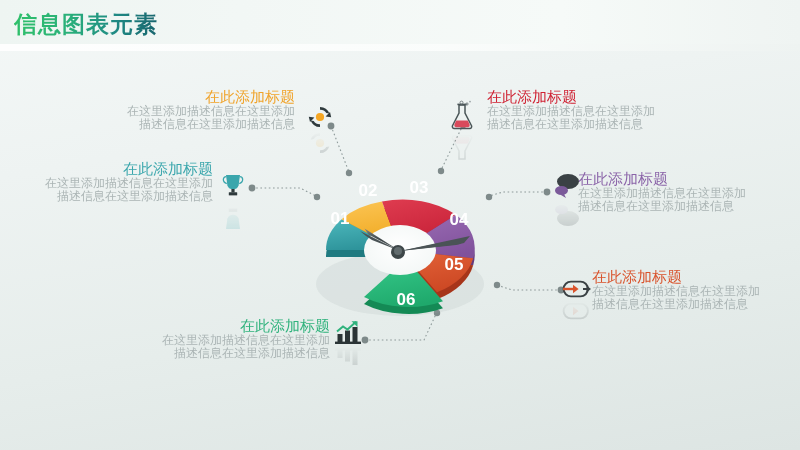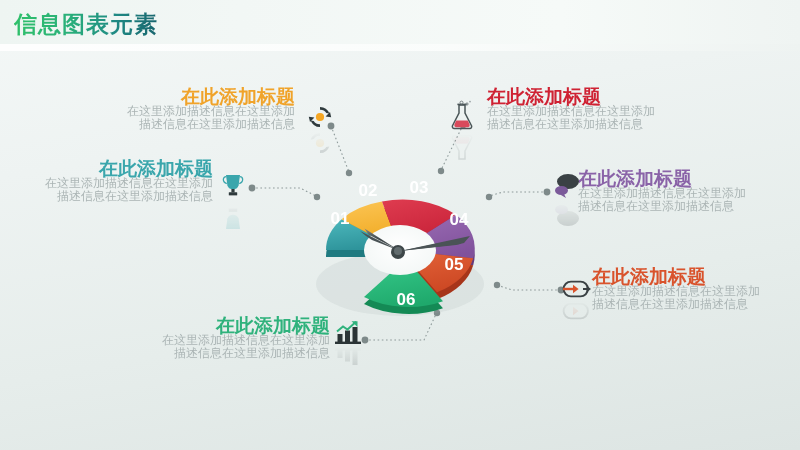--- a/index.html
+++ b/index.html
@@ -23,21 +23,21 @@
     position:absolute; left:14px; top:9px;
     font-size:23px; font-weight:bold; letter-spacing:1px;
     background:linear-gradient(90deg,#2fc06a 0%,#2ab07a 38%,#1f8a84 70%,#19656e 100%);
     -webkit-background-clip:text; background-clip:text;
     -webkit-text-fill-color:transparent; color:#1f8a84;
   }
 
   
   .blk { position:absolute; }
   .blk .t {
-    font-size:19px; font-weight:bold; line-height:17px; white-space:nowrap;
+    font-size:15px; font-weight:normal; line-height:17px; white-space:nowrap;
   }
   .blk .d {
     font-size:12px; line-height:12.5px; color:#7f8b8c; white-space:nowrap;
     font-weight:bold;
   }
   .blk .d span { color:#aab4b4; font-weight:normal; }
   .ta-r { text-align:right; }
   .ta-l { text-align:left; }
 
   

